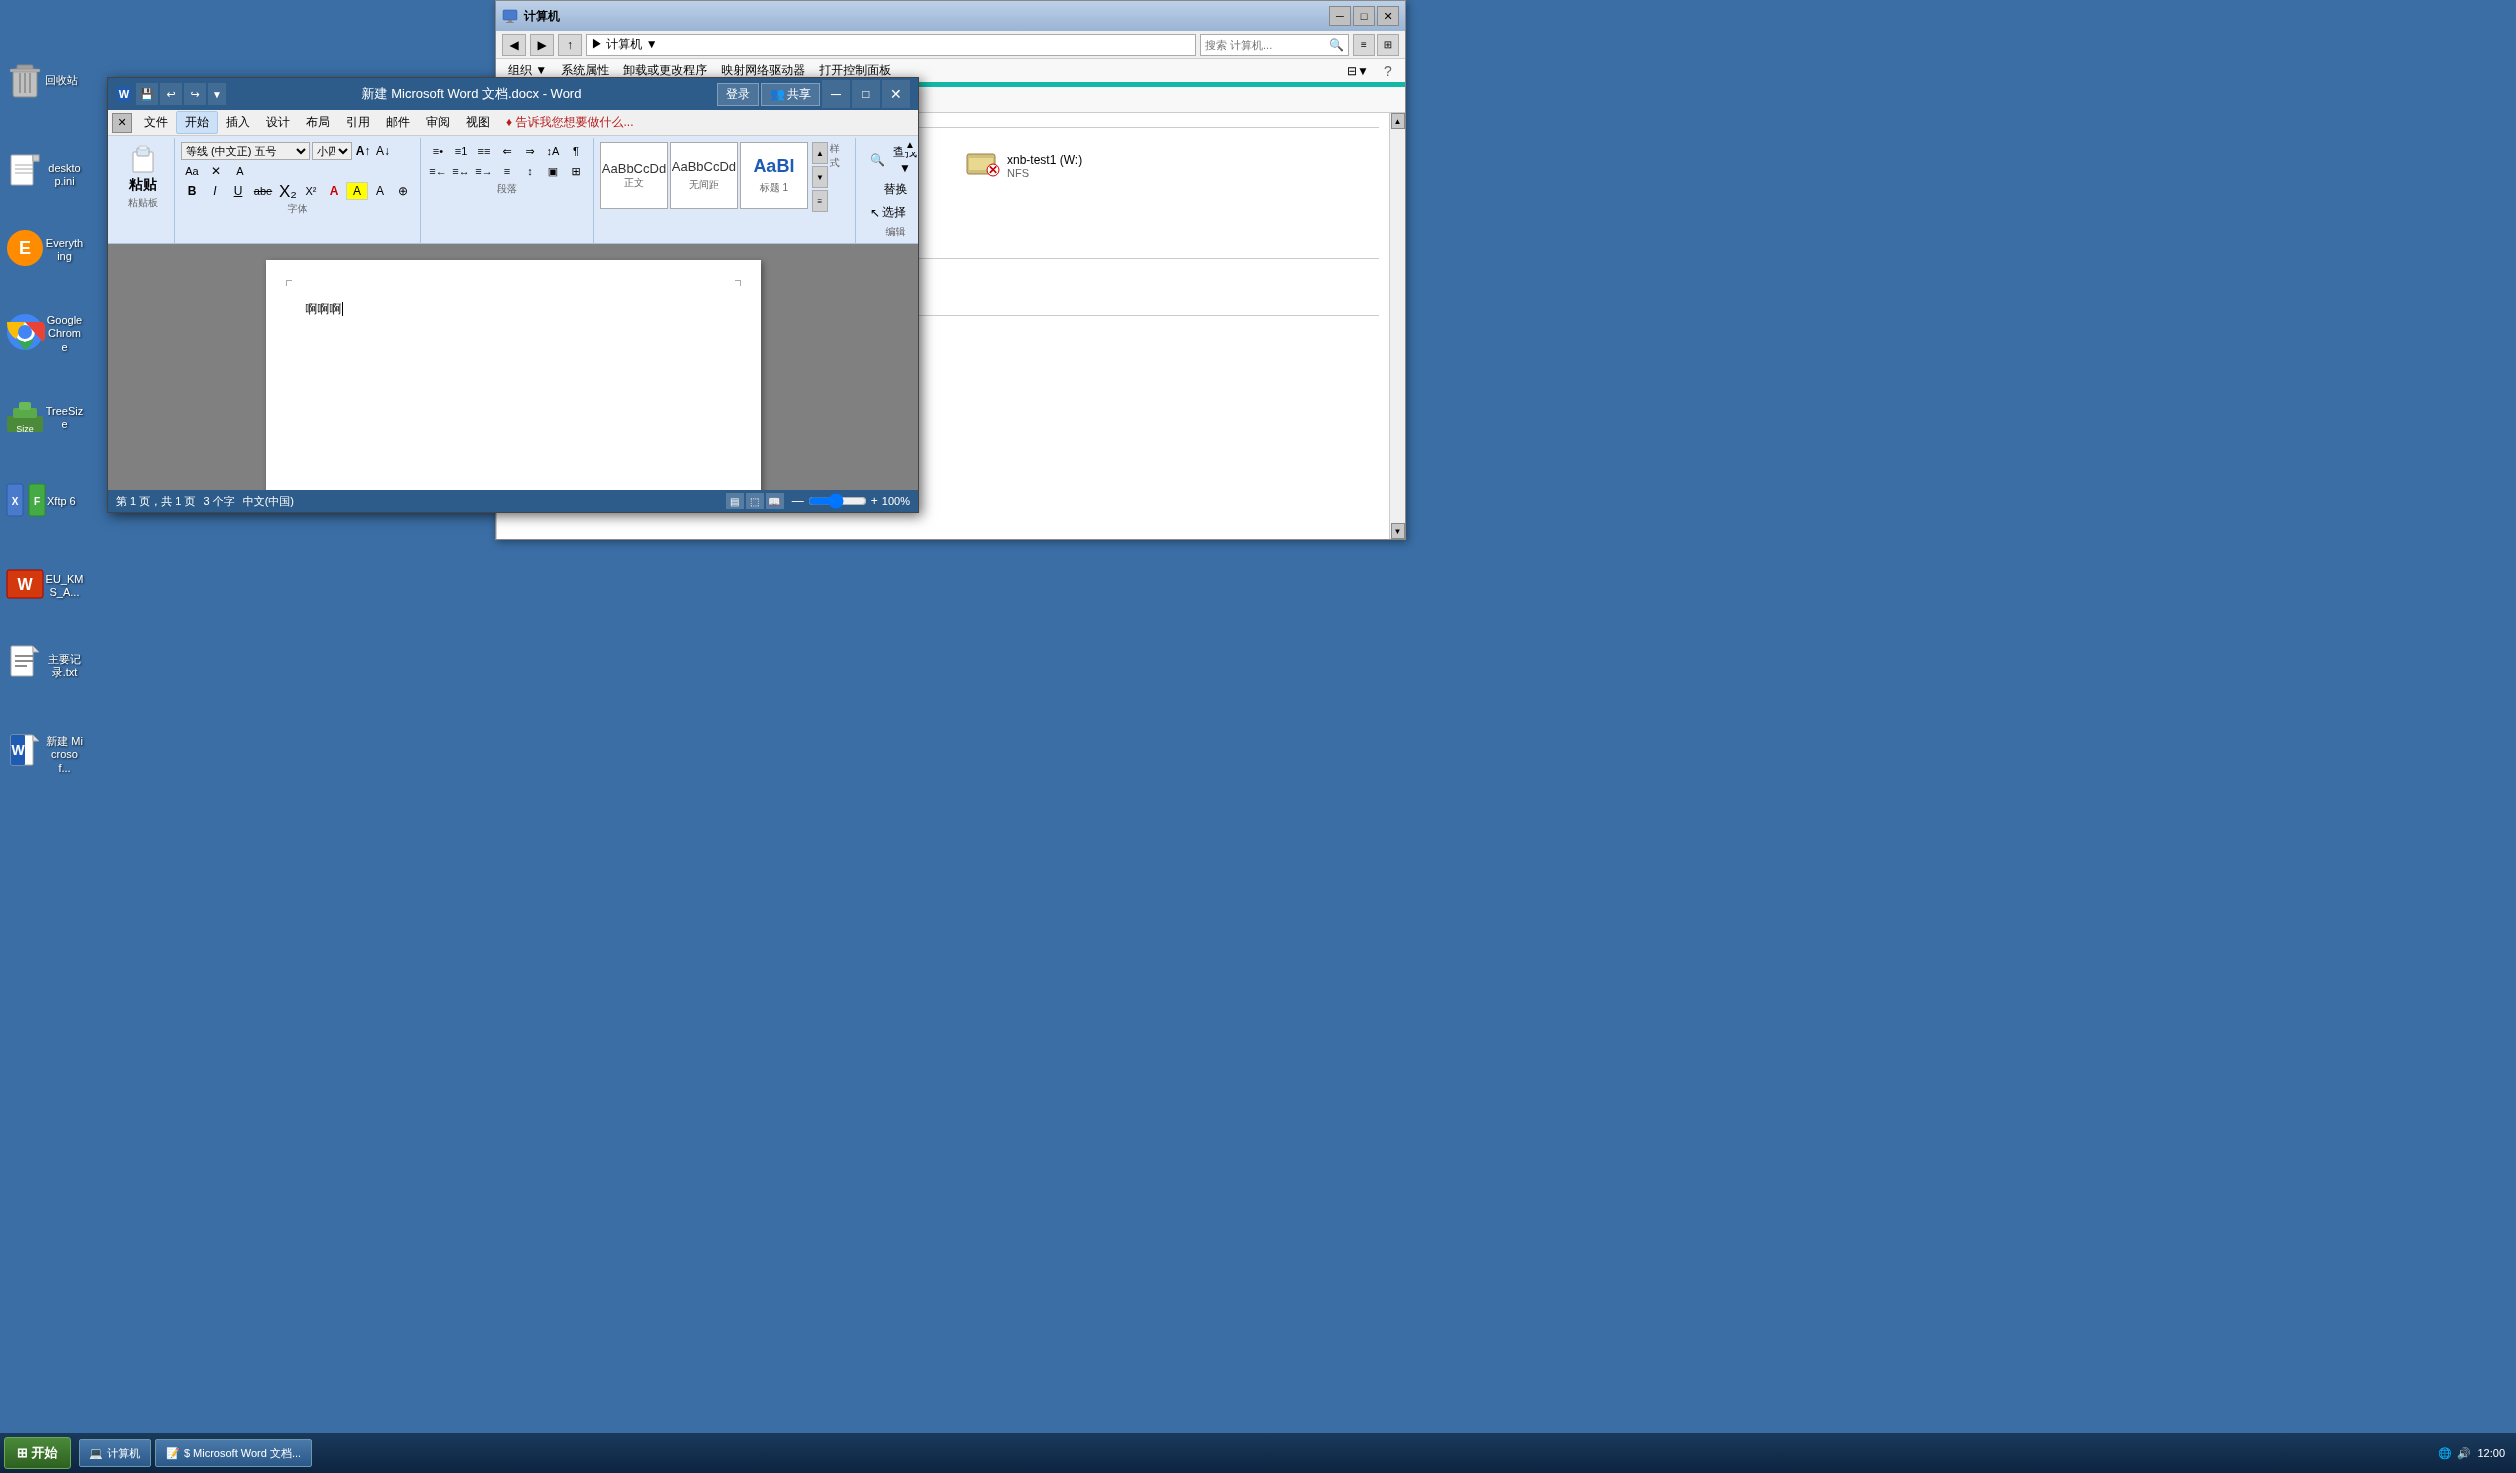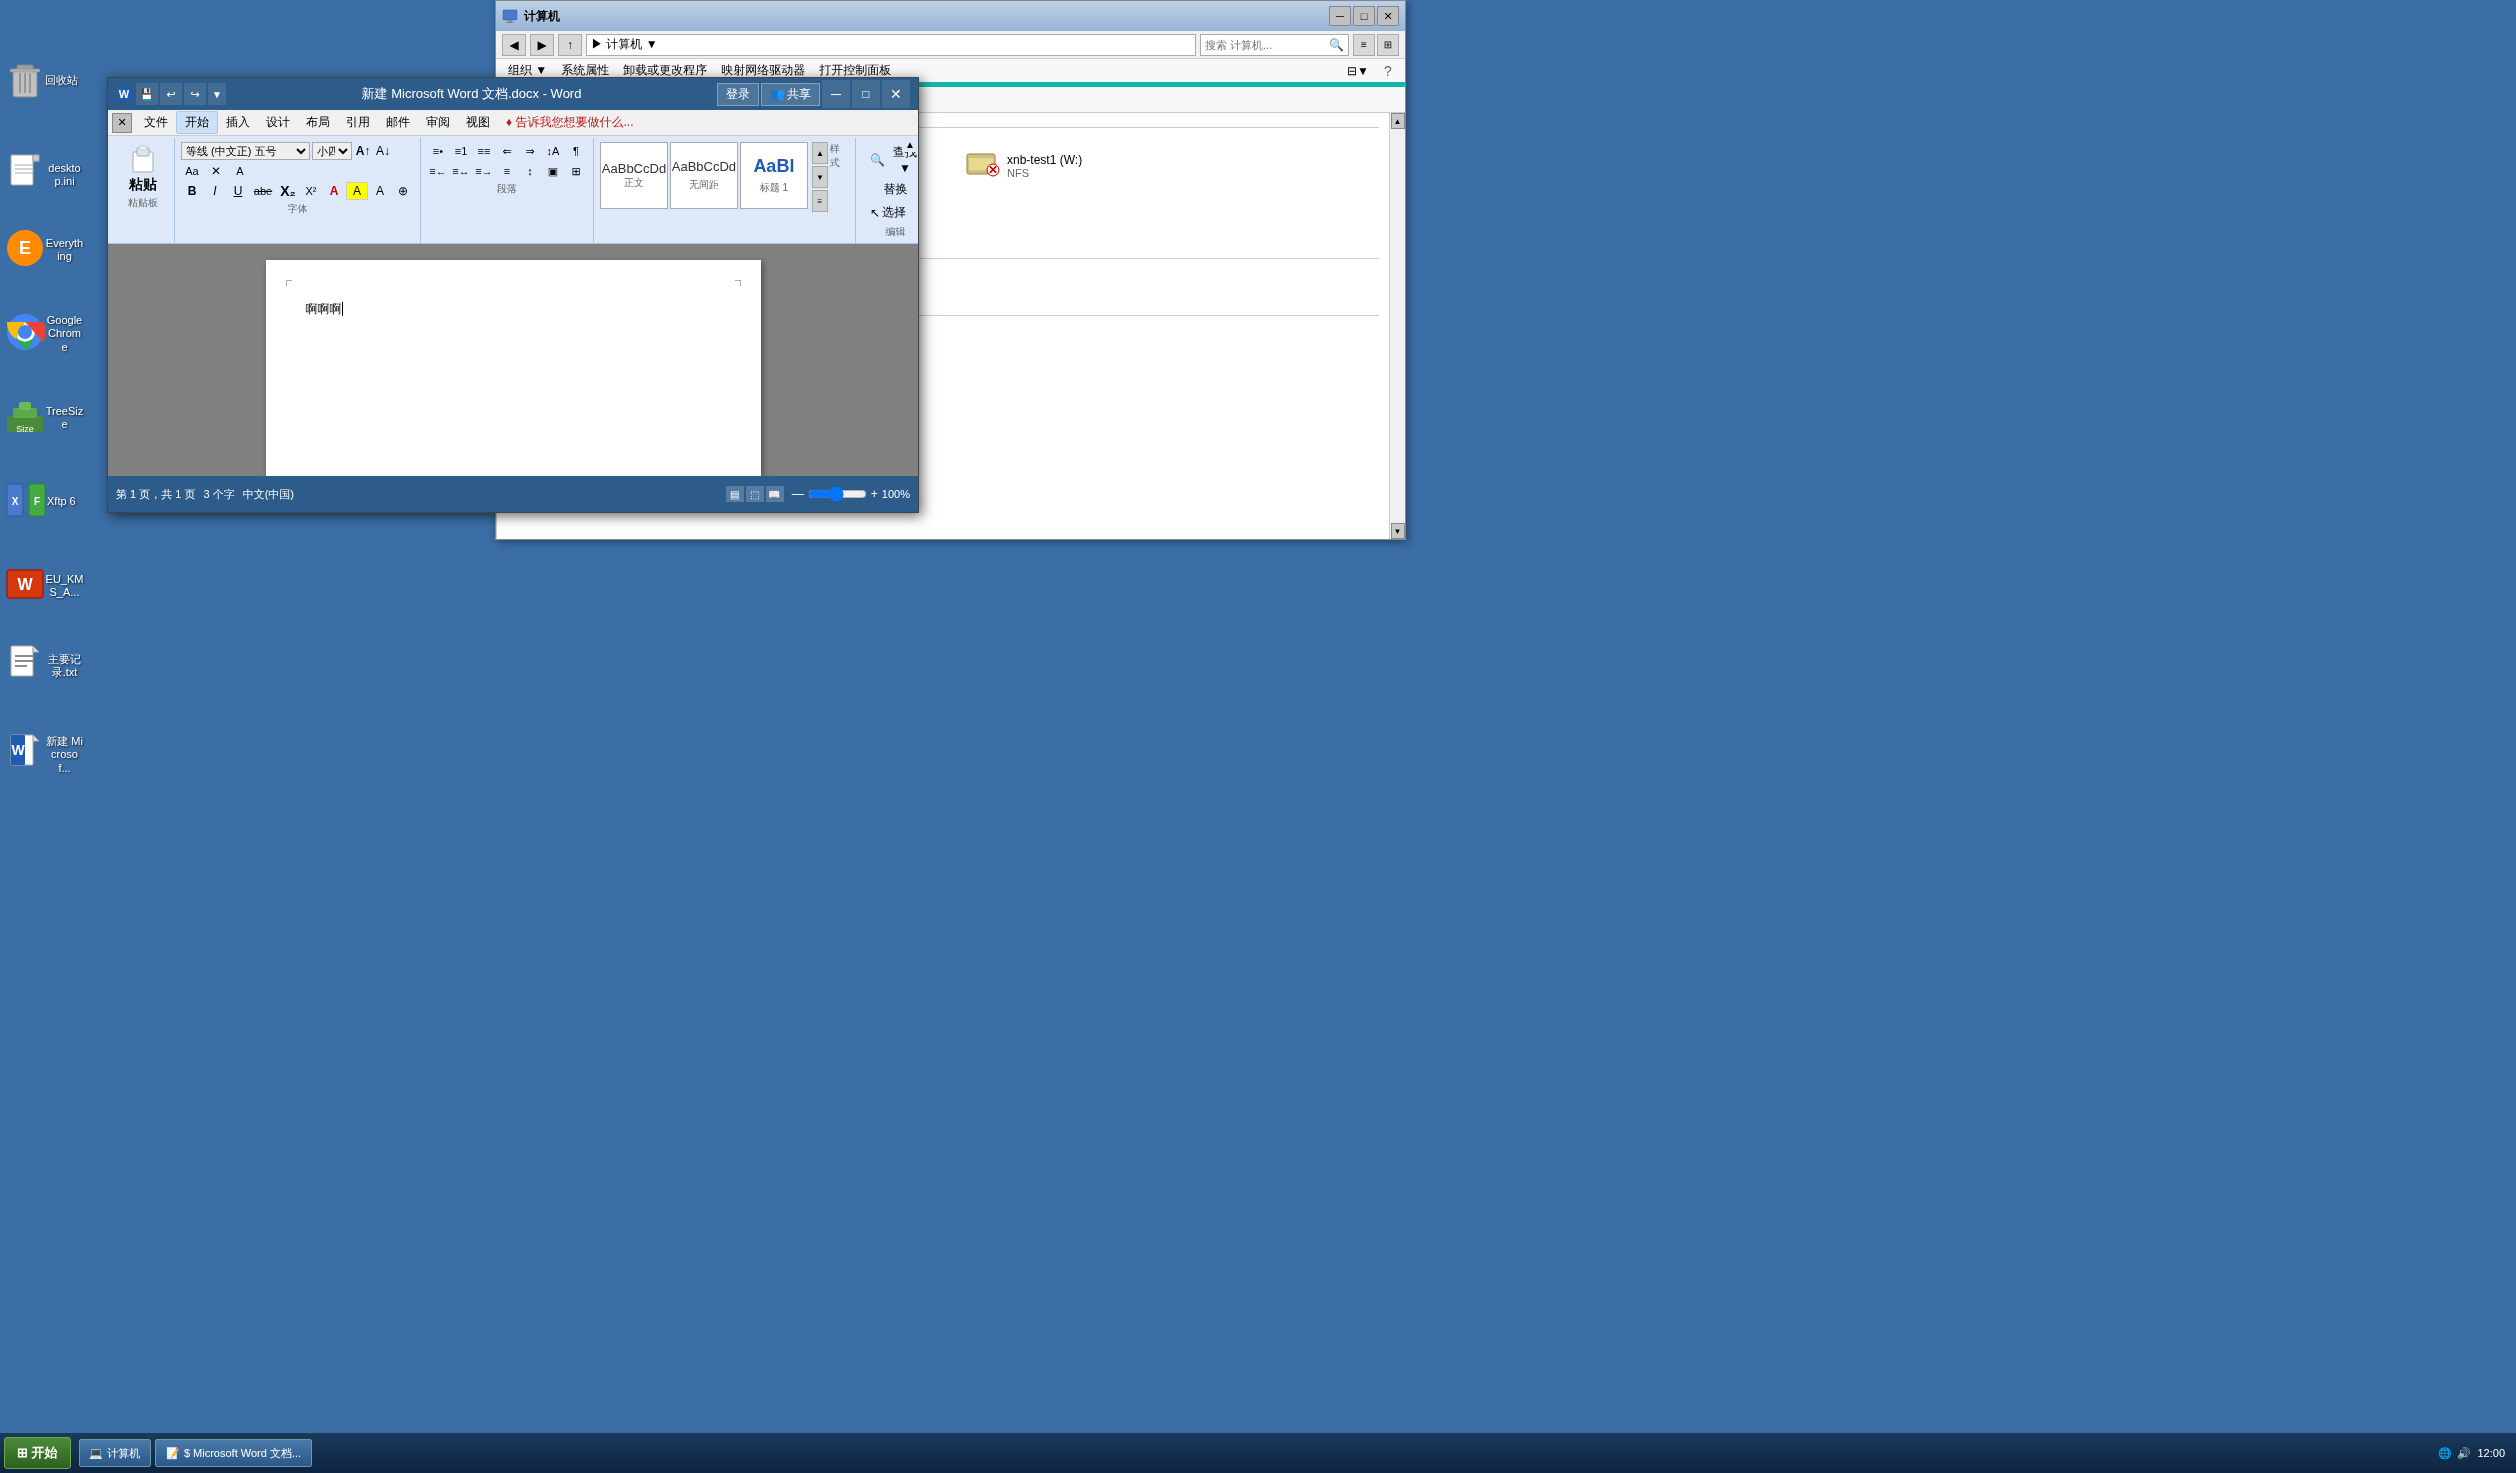--- a/index.html
+++ b/index.html
@@ -447,21 +447,21 @@
           <div style="display:flex;align-items:center;gap:2px;">
             <button style="width:22px;height:18px;background:none;border:none;cursor:pointer;font-size:11px;">Aa</button>
             <button style="width:22px;height:18px;background:none;border:none;cursor:pointer;font-size:12px;">✕</button>
             <button style="width:22px;height:18px;background:none;border:none;cursor:pointer;font-size:11px;">A</button>
           </div>
           <div style="display:flex;align-items:center;gap:1px;">
             <button style="width:22px;height:18px;background:none;border:none;cursor:pointer;font-size:12px;font-weight:bold;">B</button>
             <button style="width:22px;height:18px;background:none;border:none;cursor:pointer;font-size:12px;font-style:italic;">I</button>
             <button style="width:22px;height:18px;background:none;border:none;cursor:pointer;font-size:12px;text-decoration:underline;">U</button>
             <button style="width:26px;height:18px;background:none;border:none;cursor:pointer;font-size:11px;text-decoration:line-through;">abe</button>
-            <button style="width:22px;height:18px;background:none;border:none;cursor:pointer;font-size:14px;font-weight:bold;">X₂</button>
+            <button style="width:22px;height:18px;background:none;border:none;cursor:pointer;font-size:17px;">X₂</button>
             <button style="width:22px;height:18px;background:none;border:none;cursor:pointer;font-size:11px;">X²</button>
             <button style="width:22px;height:18px;background:none;border:none;cursor:pointer;font-size:12px;color:#cc0000;font-weight:bold;">A</button>
             <button style="width:22px;height:18px;background:none;border:none;cursor:pointer;font-size:12px;background:yellow;border:1px solid #ccc;">A</button>
             <button style="width:22px;height:18px;background:none;border:none;cursor:pointer;font-size:12px;">A</button>
             <button style="width:22px;height:18px;background:none;border:none;cursor:pointer;font-size:12px;">⊕</button>
           </div>
           <div style="font-size:10px;color:#666;text-align:center;">字体</div>
         </div>
 
         <div style="border-right:1px solid #aac4e0;padding:4px 6px;display:flex;flex-direction:column;gap:2px;">
@@ -529,21 +529,21 @@
 
         <div style="position:absolute;top:20px;left:20px;width:6px;height:6px;border-left:1px solid #aaa;border-top:1px solid #aaa;"></div>
         <div style="position:absolute;top:20px;right:20px;width:6px;height:6px;border-right:1px solid #aaa;border-top:1px solid #aaa;"></div>
 
         <div style="font-size:12px;color:#000;line-height:1.6;min-height:20px;">
           <span>啊啊啊</span><span style="border-right:1px solid black;animation:blink 1s step-end infinite;height:14px;display:inline-block;vertical-align:text-bottom;"></span>
         </div>
       </div>
     </div>
 
-    <div style="height:36px;background:#2e5c8a;color:white;display:flex;align-items:center;padding:0 8px;font-size:11px;gap:8px;">
+    <div style="height:22px;background:#2e5c8a;color:white;display:flex;align-items:center;padding:0 8px;font-size:11px;gap:8px;">
       <span>第 1 页，共 1 页</span>
       <span>3 个字</span>
       <span>中文(中国)</span>
       <div style="flex:1;"></div>
       <div style="display:flex;gap:2px;">
         <button style="width:18px;height:16px;background:rgba(255,255,255,0.2);border:none;color:white;cursor:pointer;font-size:10px;">▤</button>
         <button style="width:18px;height:16px;background:rgba(255,255,255,0.2);border:none;color:white;cursor:pointer;font-size:10px;">⬚</button>
         <button style="width:18px;height:16px;background:rgba(255,255,255,0.2);border:none;color:white;cursor:pointer;font-size:10px;">📖</button>
       </div>
       <div style="display:flex;align-items:center;gap:4px;">

